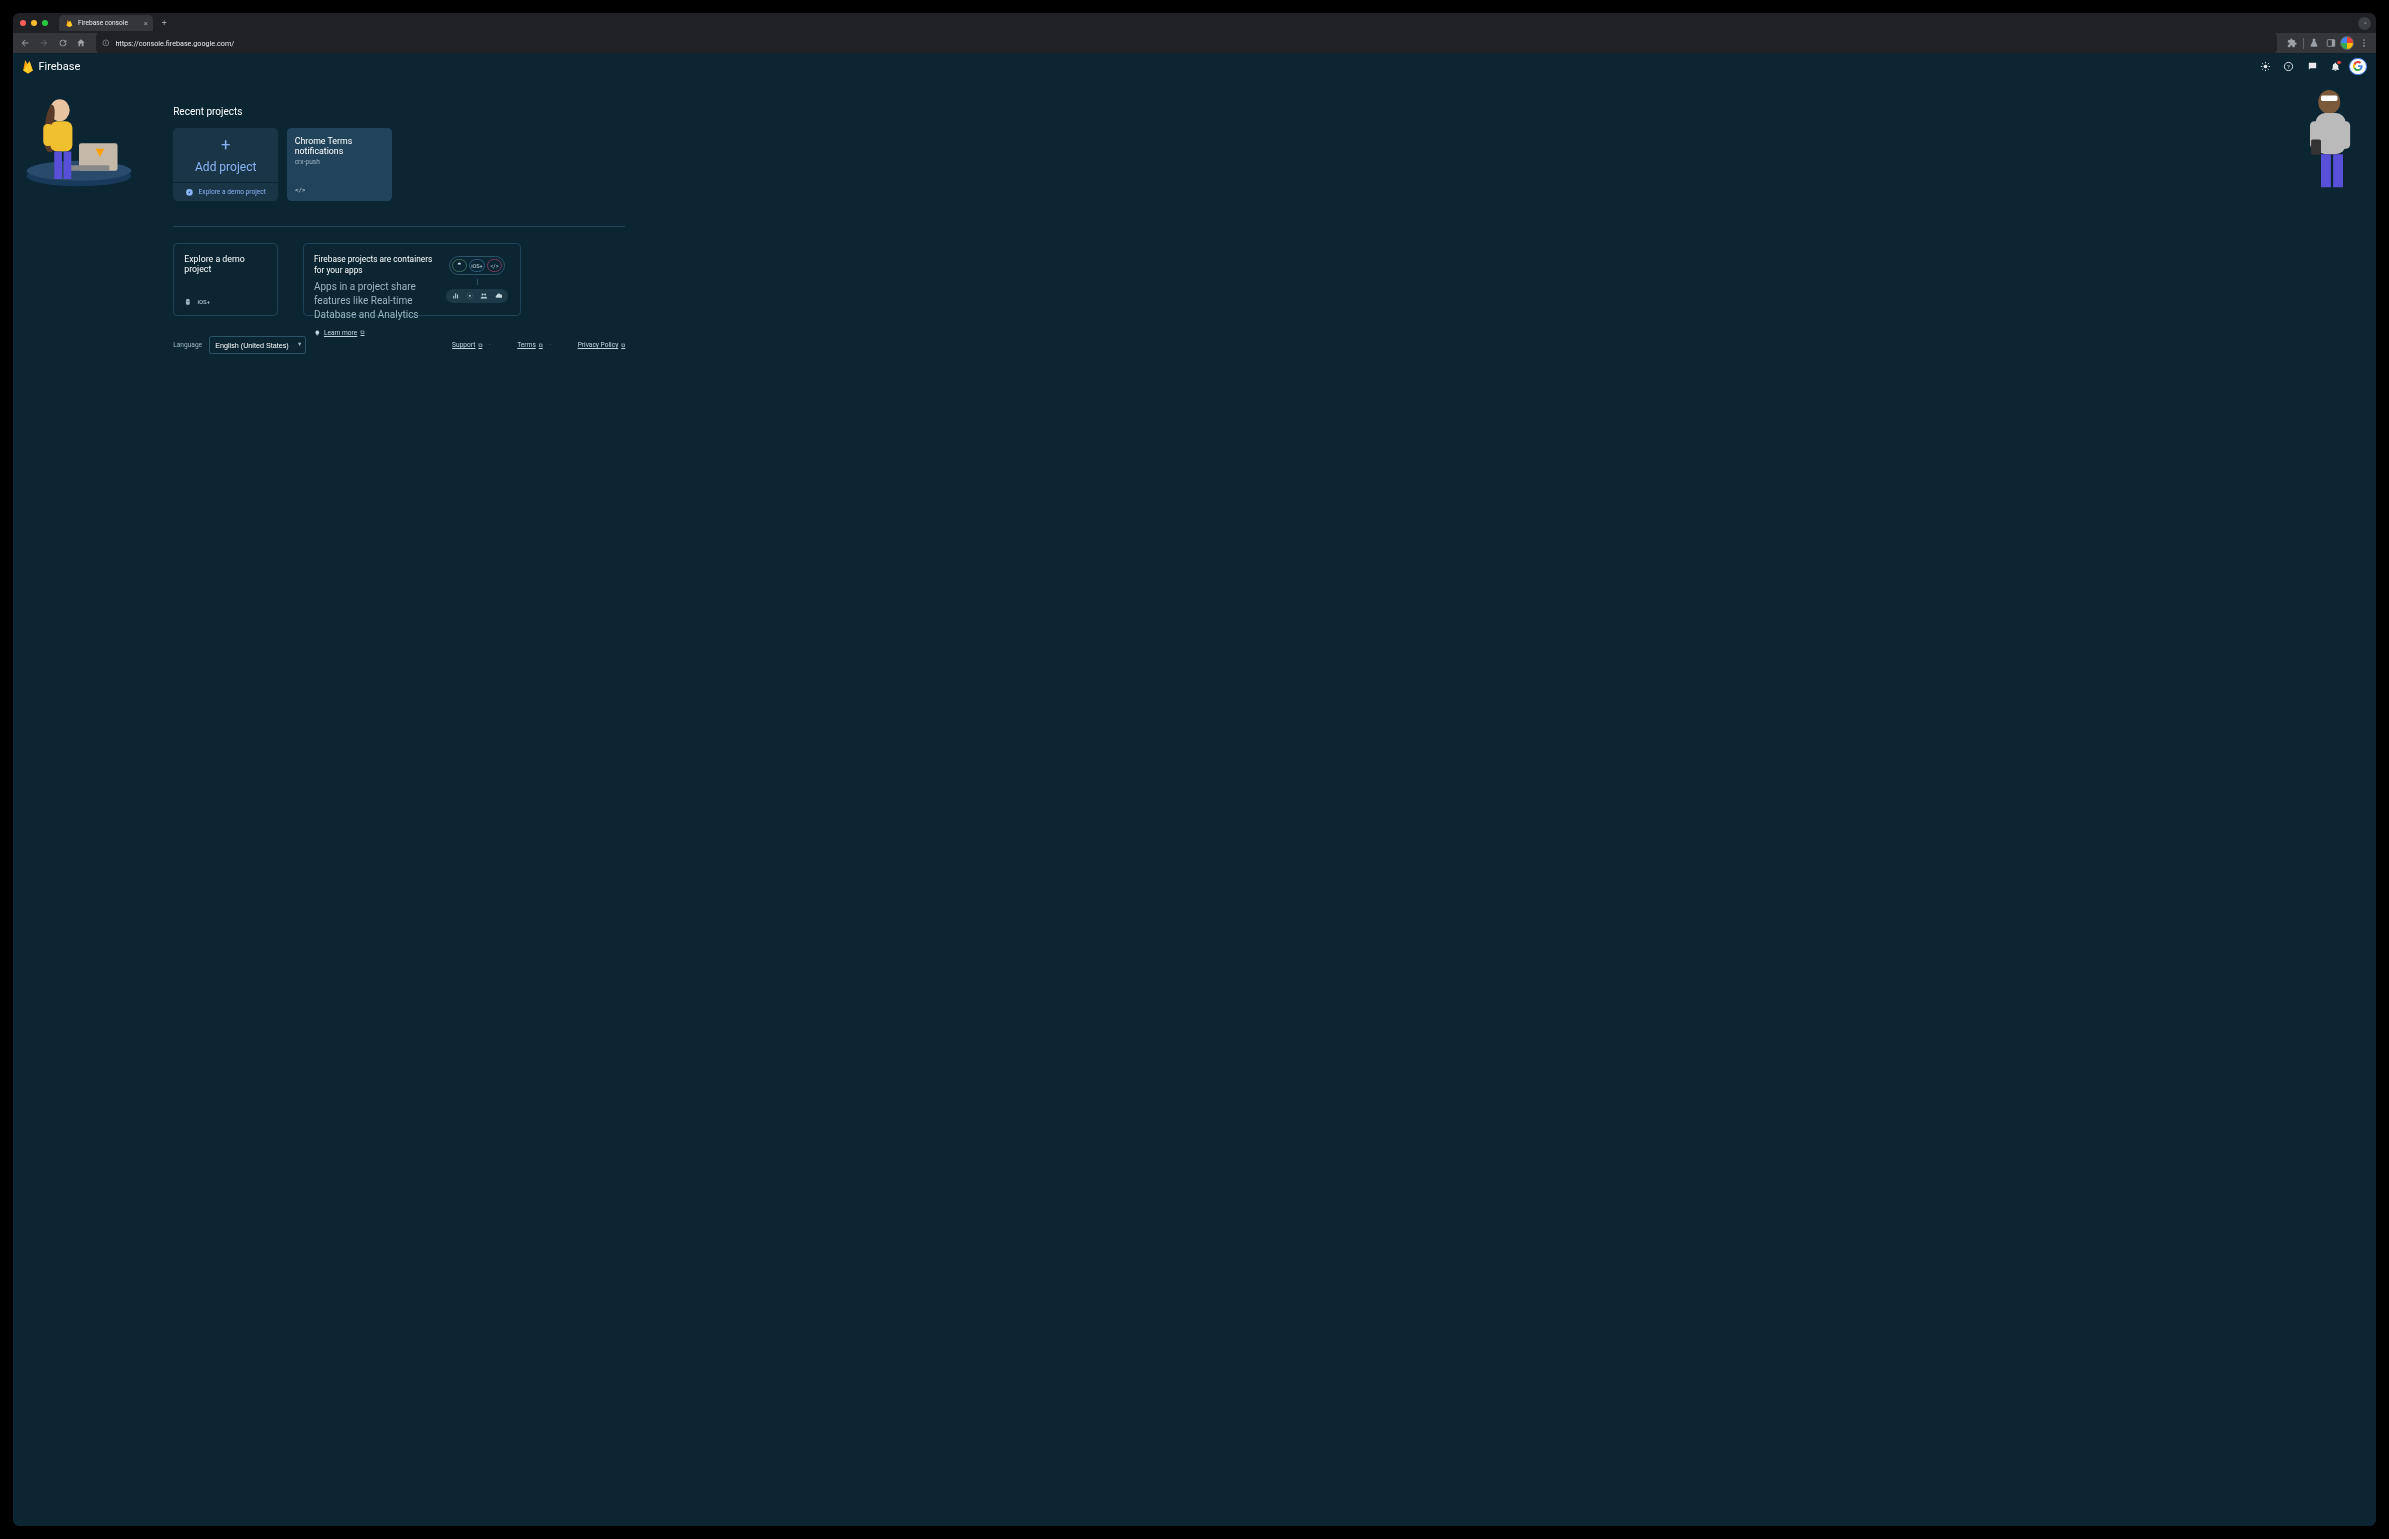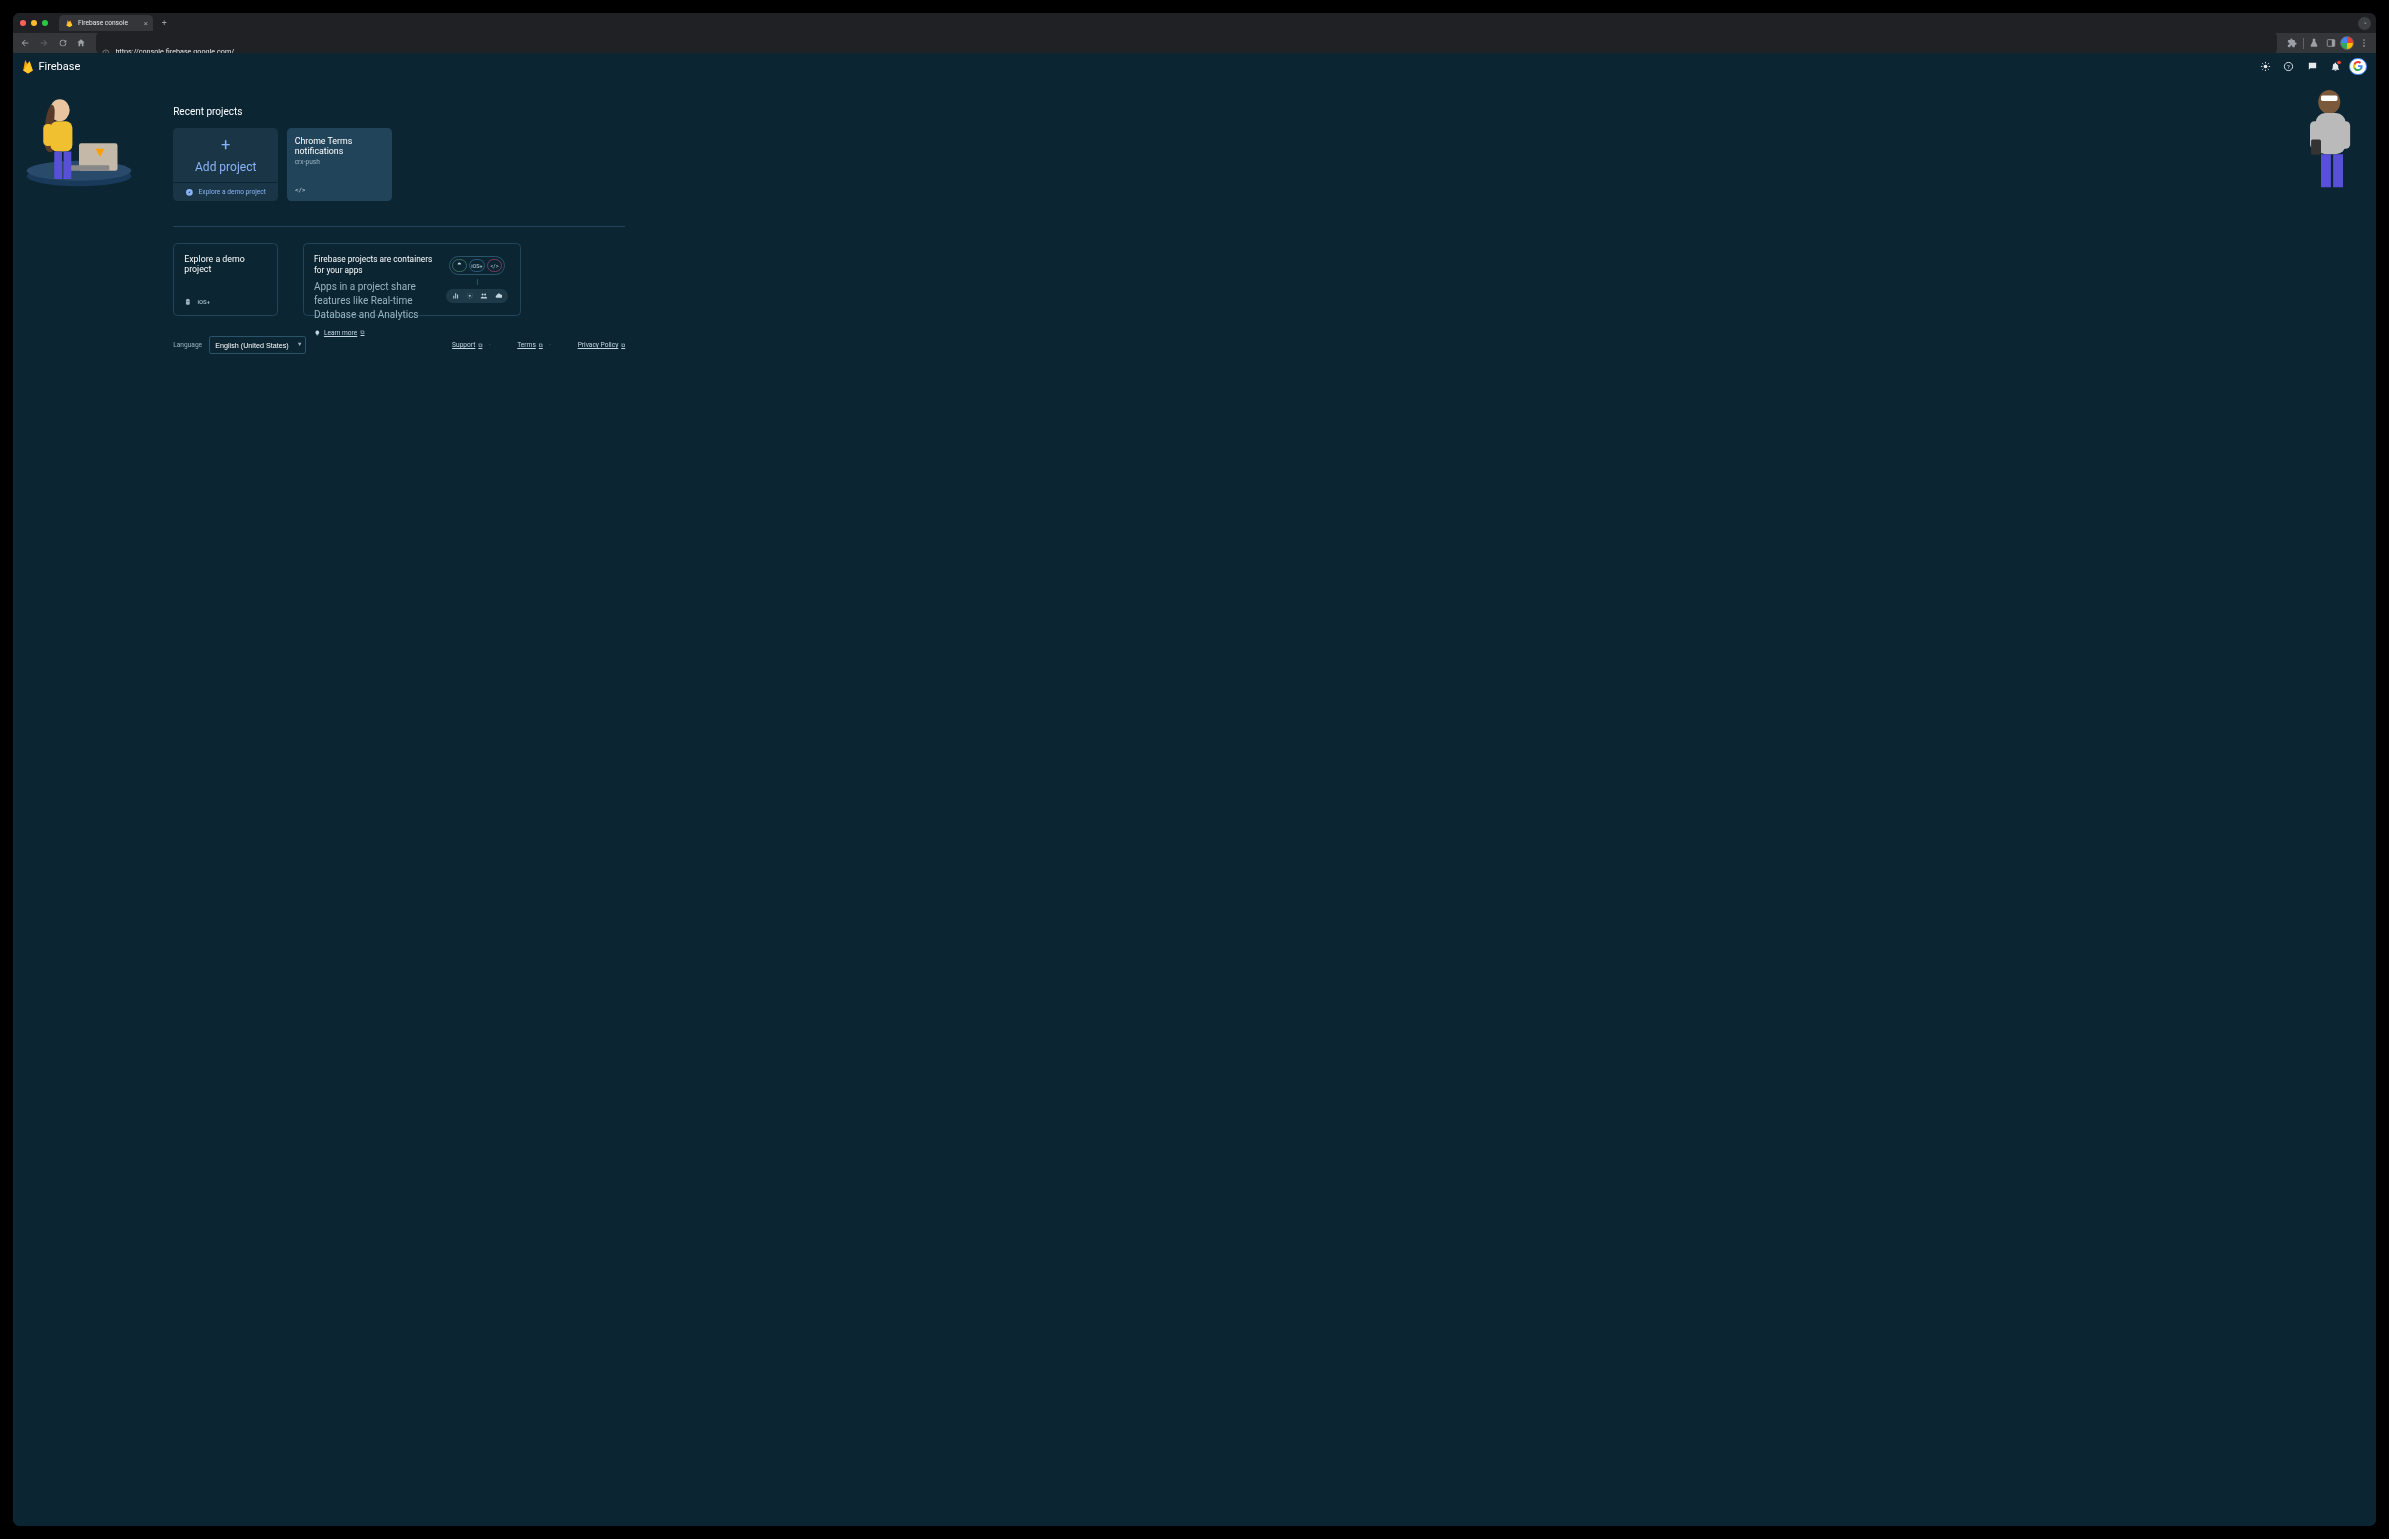--- a/index.html
+++ b/index.html
@@ -73,21 +73,21 @@
     display: flex; align-items: center; justify-content: center;
     color: #9aa0a6; border-radius: 50%;
     cursor: pointer;
   }
   .toolbar .iconbtn.disabled { color: #5f6368; cursor: default; }
   .omnibox {
     flex: 1;
     height: 26px;
     background: #202124;
     border-radius: 7.7px;
-    display: flex; align-items: flex-end;
+    display: flex; align-items: center;
     padding: 0 6.6px; gap: 5.5px;
     font-size: 7.2px; color: #e8eaed;
     margin: 0 3.3px;
   }
   .omnibox .lock { color: #9aa0a6; }
   .toolbar .right-icons { display: flex; gap: 1.1px; align-items: center; }
   .profile-avatar {
     width: 14.3px; height: 14.3px; border-radius: 50%;
     background: conic-gradient(#ea4335 0 90deg, #fbbc04 90deg 180deg, #34a853 180deg 270deg, #4285f4 270deg 360deg);
     border: 1.1px solid #5f6368;

